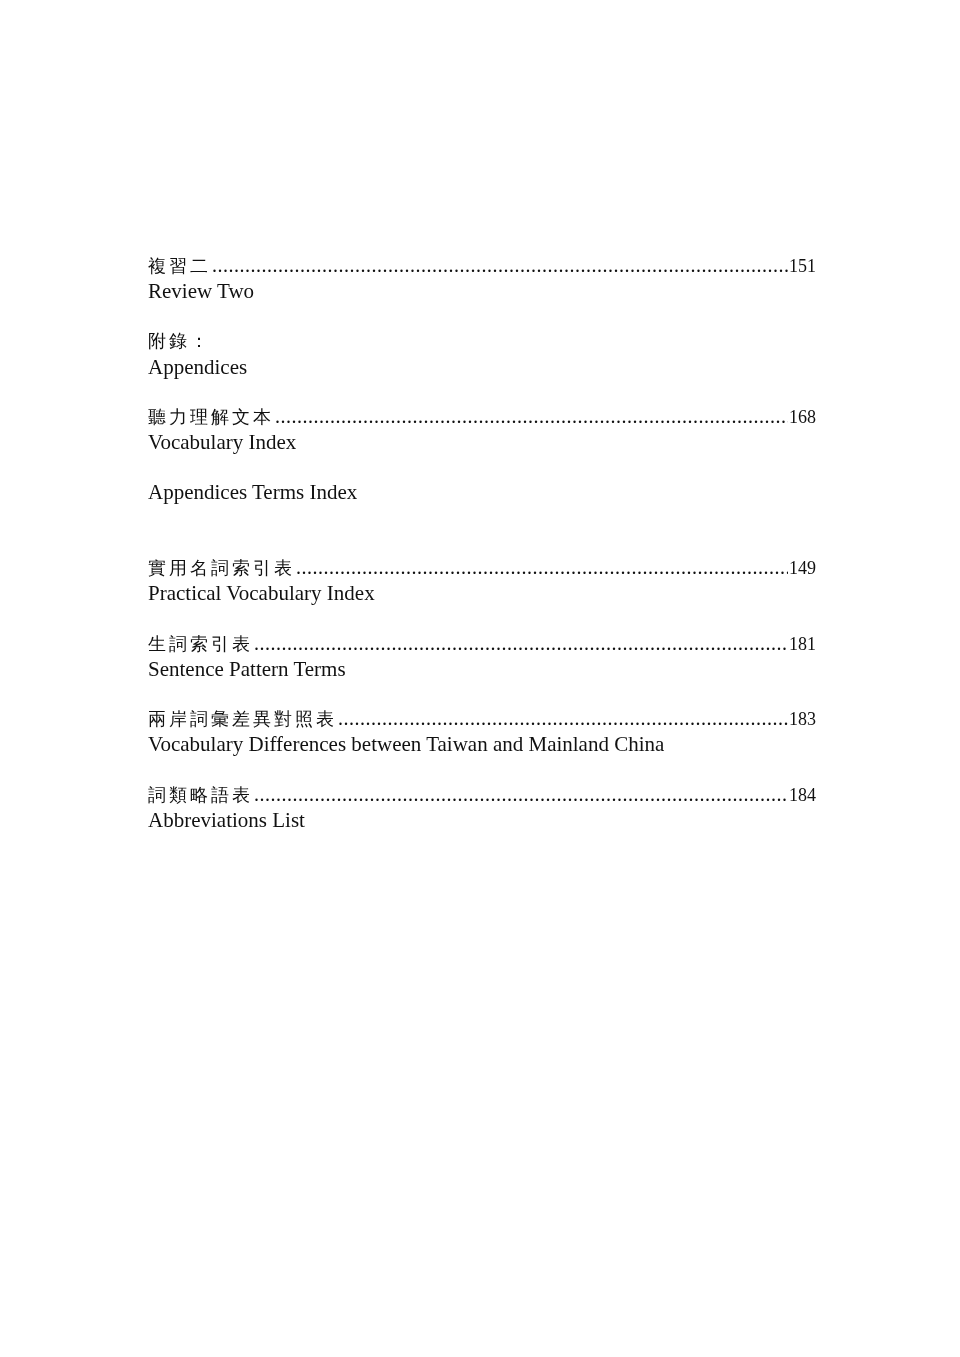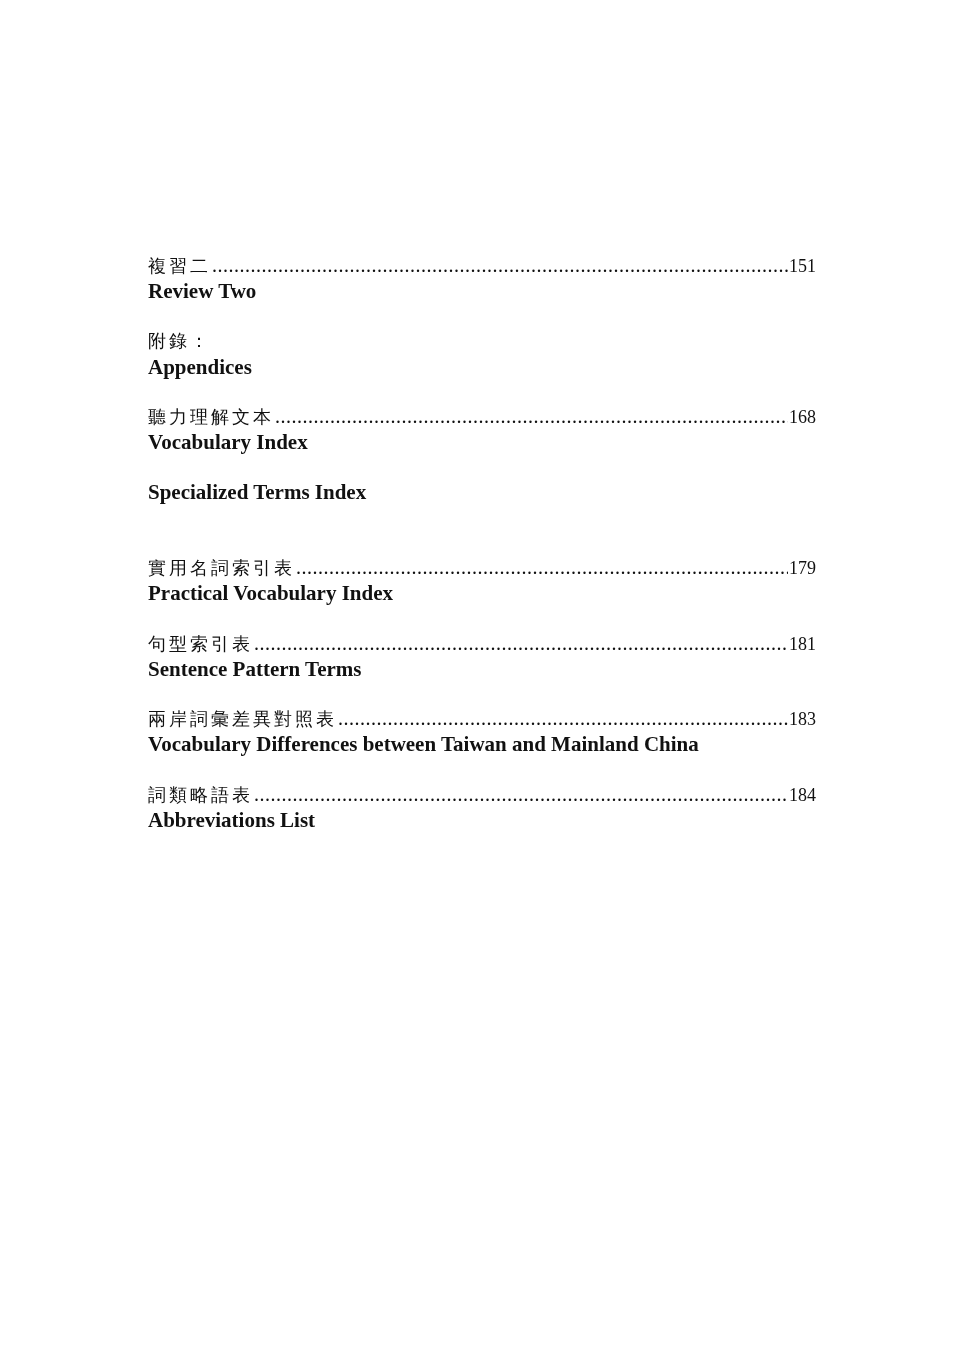--- a/index.html
+++ b/index.html
@@ -5,21 +5,21 @@
   html, body { margin: 0; padding: 0; background: #ffffff; }
   body { width: 960px; height: 1357px; position: relative; overflow: hidden;
          font-family: "Liberation Serif", "DejaVu Serif", serif; color: #111111; }
   .toc { position: absolute; left: 148px; top: 252px; width: 668px; }
   .entry { height: 75.5px; }
   .zh-line { display: flex; align-items: baseline; height: 26px; font-size: 20px; line-height: 26px; }
   .zh { font-family: "DejaVu Serif", "Liberation Serif", serif; letter-spacing: 3px; white-space: nowrap; font-size: 18px; }
   .dots { flex: 1; overflow: hidden; white-space: nowrap; font-size: 20px; letter-spacing: 0.5px; margin: 0 1px; }
   .dots::before { content: "................................................................................................................................................................................................................................"; }
   .page { font-size: 18px; white-space: nowrap; }
-  .en { font-size: 21px; line-height: 26px; height: 26px; white-space: nowrap; font-weight: bold; }
+  .en { font-size: 21px; line-height: 26px; height: 26px; white-space: nowrap; }
 </style>
 </head>
 <body>
 
 <div class="toc">
 
   <div class="entry">
     <div class="zh-line">
       <span class="zh">複習二</span>
       <span class="dots"></span>
@@ -39,35 +39,35 @@
   <div class="entry">
     <div class="zh-line">
       <span class="zh">聽力理解文本</span>
       <span class="dots"></span>
       <span class="page">168</span>
     </div>
     <div class="en">Vocabulary Index</div>
   </div>
 
   <div class="entry">
-    <div class="en">Specialized Terms Index</div>
+    <div class="en">Appendices Terms Index</div>
   </div>
 
   <div class="entry">
     <div class="zh-line">
       <span class="zh">實用名詞索引表</span>
       <span class="dots"></span>
-      <span class="page">179</span>
+      <span class="page">149</span>
     </div>
     <div class="en">Practical Vocabulary Index</div>
   </div>
 
   <div class="entry">
     <div class="zh-line">
-      <span class="zh">句型索引表</span>
+      <span class="zh">生詞索引表</span>
       <span class="dots"></span>
       <span class="page">181</span>
     </div>
     <div class="en">Sentence Pattern Terms</div>
   </div>
 
   <div class="entry">
     <div class="zh-line">
       <span class="zh">兩岸詞彙差異對照表</span>
       <span class="dots"></span>

